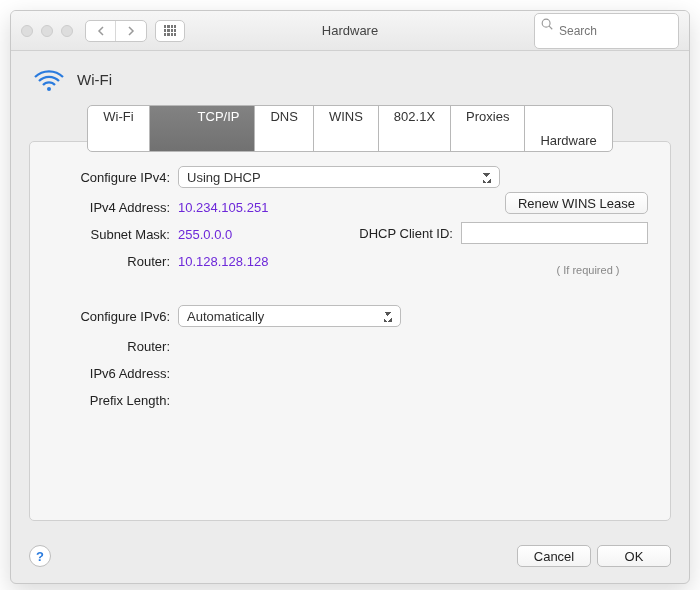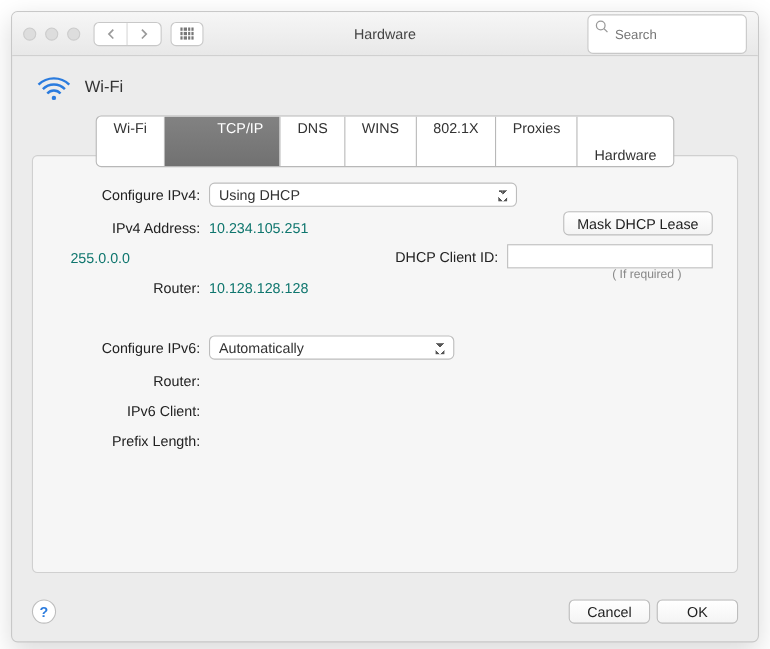--- a/index.html
+++ b/index.html
@@ -110,49 +110,49 @@
   .seg-tab.active {
     background: linear-gradient(#828282, #717171);
     color: #fff;
     padding-left: 48px;
   }
   .panel {
     background: #f6f6f6;
     border: 1px solid #d0d0d0;
     border-radius: 5px;
     margin: -1px 18px 14px;
-    padding: 24px 34px 100px;
+    padding: 24px 22px 100px;
     position: relative;
     z-index: 0;
   }
   .tabs-wrap { position: relative; z-index: 2; margin-bottom: -11px; }
   .row { display: flex; align-items: center; margin-bottom: 12px; }
   .lbl { width: 126px; text-align: right; padding-right: 8px; color: #222; }
-  .val { color: #0f766e; }
+  .val { color: #6d28d9; }
   select.mac {
     -webkit-appearance: none; appearance: none;
     height: 22px;
     border: 1px solid #bdbdbd;
     border-radius: 5px;
     background: #fff;
     padding: 0 24px 0 8px;
     font-size: 13px;
     color: #333;
     background-image:
       linear-gradient(45deg, transparent 50%, #555 50%),
       linear-gradient(135deg, #555 50%, transparent 50%),
       linear-gradient(45deg, #555 50%, transparent 50%),
       linear-gradient(135deg, transparent 50%, #555 50%);
     background-position:
       calc(100% - 12px) 6px, calc(100% - 8px) 6px,
       calc(100% - 12px) 12px, calc(100% - 8px) 12px;
     background-size: 4px 4px;
     background-repeat: no-repeat;
   }
-  .ipv4-sel { width: 280px; }
+  .ipv4-sel { width: 322px; }
   .ipv6-sel { width: 223px; }
   .right-col {
     position: absolute;
     top: 50px;
     right: 22px;
     width: 220px;
   }
   .btn {
     height: 22px;
     border: 1px solid #bdbdbd;
@@ -166,21 +166,21 @@
   .dhcp-row { display: flex; align-items: center; margin-top: 8px; justify-content: flex-end; }
   .dhcp-lbl { flex: 0 0 auto; padding-right: 8px; }
   .dhcp-input {
     flex: 1;
     height: 22px;
     border: 1px solid #bdbdbd;
     border-radius: 0;
     background: #fff;
     padding: 0 4px;
   }
-  .hint { text-align: center; color: #888; font-size: 11px; margin-top: 0; padding-left: 100px; }
+  .hint { text-align: center; color: #888; font-size: 11px; margin-top: 20px; padding-left: 100px; }
   .footer {
     display: flex; align-items: center;
     padding: 10px 18px 16px;
   }
   .help {
     width: 22px; height: 22px; border-radius: 50%;
     border: 1px solid #bdbdbd;
     background: #fff;
     display: flex; align-items: center; justify-content: center;
     color: #2a7bde; font-weight: bold; font-size: 13px;
@@ -267,49 +267,50 @@
       <div class="lbl">Configure IPv4:</div>
       <select class="mac ipv4-sel">
         <option>Using DHCP</option>
       </select>
     </div>
     <div class="row">
       <div class="lbl">IPv4 Address:</div>
       <div class="val">10.234.105.251</div>
     </div>
     <div class="row">
+      <div class="lbl">Subnet Mask:</div>
       <div class="val">255.0.0.0</div>
     </div>
     <div class="row">
       <div class="lbl">Router:</div>
       <div class="val">10.128.128.128</div>
     </div>
 
     <div class="row" style="margin-top:36px;">
       <div class="lbl">Configure IPv6:</div>
       <select class="mac ipv6-sel">
         <option>Automatically</option>
       </select>
     </div>
     <div class="row">
       <div class="lbl">Router:</div>
       <div class="val"></div>
     </div>
     <div class="row">
-      <div class="lbl">IPv6 Client:</div>
+      <div class="lbl">IPv6 Address:</div>
       <div class="val"></div>
     </div>
     <div class="row">
       <div class="lbl">Prefix Length:</div>
       <div class="val"></div>
     </div>
 
     <div class="right-col">
       <div style="text-align:right;">
-        <button class="btn">Mask DHCP Lease</button>
+        <button class="btn">Renew WINS Lease</button>
       </div>
       <div class="dhcp-row">
         <div class="dhcp-lbl">DHCP Client ID:</div>
         <input class="dhcp-input" value="" style="">
       </div>
       <div class="hint">( If required )</div>
     </div>
 
   </div>
 

